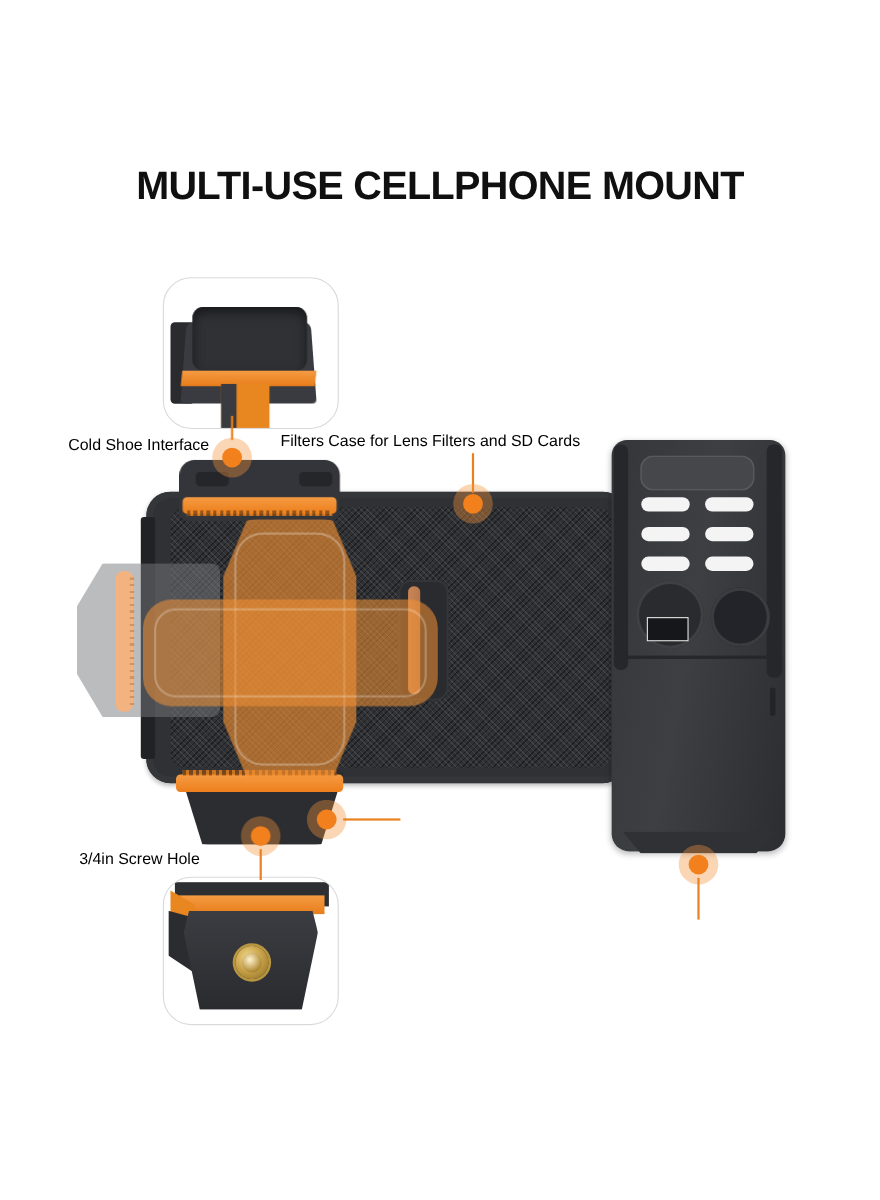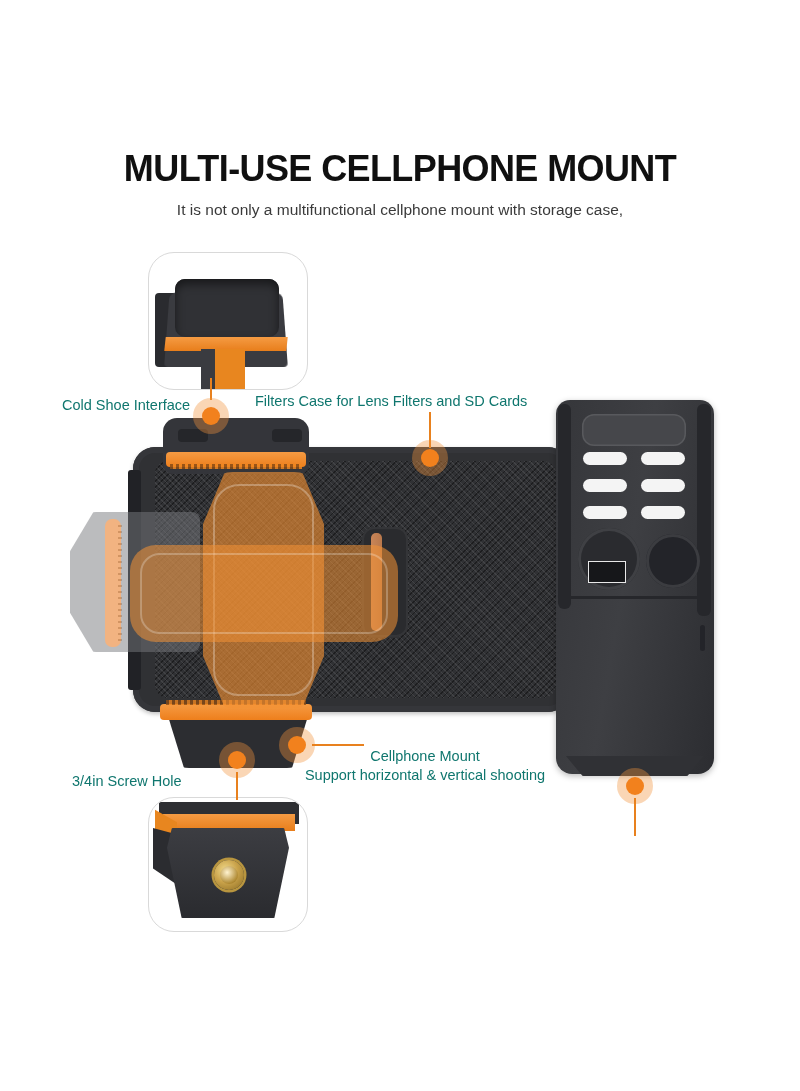--- a/index.html
+++ b/index.html
@@ -18,21 +18,21 @@
     font-size: 36px; font-weight: 700; letter-spacing: -0.6px;
     color: #101010;
   }
   .subtitle {
     position: absolute; left: 100px; top: 198px; width: 600px;
     text-align: center;
     font-size: 15.5px; line-height: 23px; color: #3a3a3a;
   }
 
   
-  .lbl { position: absolute; color: #0f766e; font-size: 14.5px; line-height: 19px; white-space: nowrap; }
+  .lbl { position: absolute; color: #000000; font-size: 14.5px; line-height: 19px; white-space: nowrap; }
   .lbl-cold   { left: 62px;  top: 396px; }
   .lbl-store  { left: 255px; top: 392px; }
   .lbl-screw  { left: 72px;  top: 772px; }
   .lbl-mount  { left: 287px; top: 747px; text-align: center; width: 276px; white-space: normal;}
   .lbl-cover  { left: 544px; top: 840px; font-size: 17px; line-height: 25px; font-weight: 600;}
 
   
   .dot {
     position: absolute; width: 36px; height: 36px; border-radius: 50%;
     background: rgba(243,148,60,.38);
@@ -247,21 +247,21 @@
     background: radial-gradient(circle at 40% 36%, #fff3cf, #b08a33 70%, #6d531a 100%);
   }
 </style>
 </head>
 <body>
 
 <div id="page">
 
   <div class="title">MULTI-USE CELLPHONE MOUNT</div>
   <div class="subtitle">
-    <span>It is not only a multifunctional cellphone mount with storage case,</span><br>
+    <br>
   </div>
 
   <div class="inset inset-top">
     <div class="i1-side"></div>
     <div class="i1-body"></div>
     <div class="i1-lipL"></div>
     <div class="i1-lipR"></div>
     <div class="i1-shoe"></div>
     <div class="i1-orange"></div>
     <div class="i1-stem"></div>
@@ -333,18 +333,14 @@
 
   <div class="dot" style="left:279px; top:727px;"></div>
   <div class="cline h" style="left:312px; top:744px; width:52px;"></div>
 
   <div class="dot" style="left:617px; top:768px;"></div>
   <div class="cline v" style="left:634px; top:798px; height:38px;"></div>
 
   <div class="lbl lbl-cold">Cold Shoe Interface</div>
   <div class="lbl lbl-store">Filters Case for Lens Filters and SD Cards</div>
   <div class="lbl lbl-screw">3/4in Screw Hole</div>
-  <div class="lbl lbl-mount">
-    <span>Cellphone Mount</span><br>
-    <span>Support horizontal &amp; vertical shooting</span>
-  </div>
 
 </div>
 
 </body></html>

